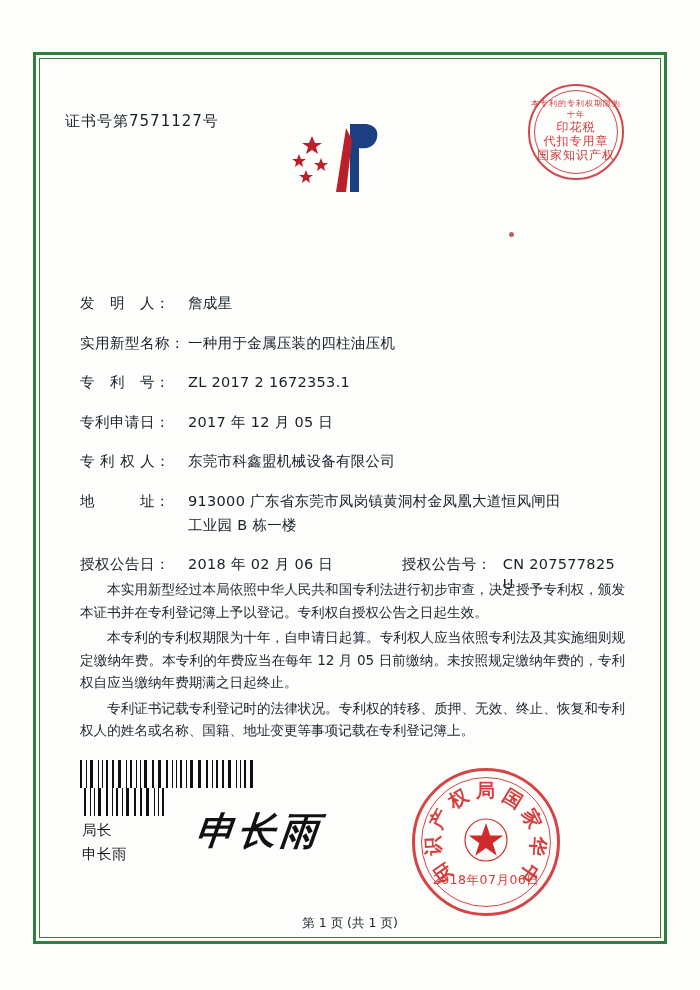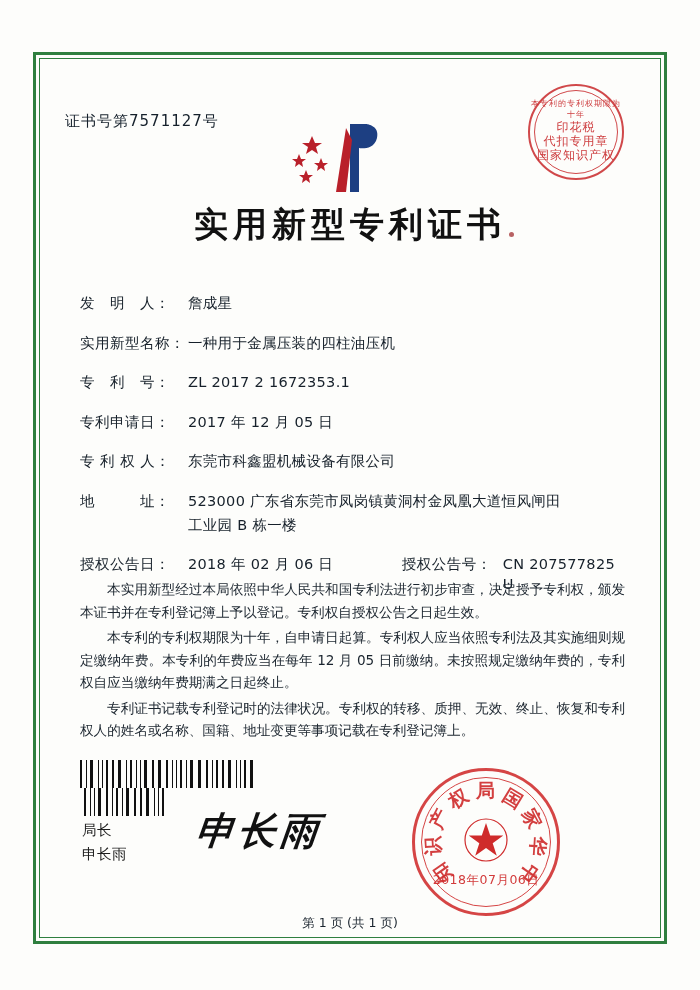--- a/index.html
+++ b/index.html
@@ -313,21 +313,20 @@
 
   <div class="stamp-top">
     <div class="stamp-circle"></div>
     <div class="stamp-circle inner"></div>
     <div class="st-text st-arc">本专利的专利权期限为十年</div>
     <div class="st-text st-l1">印花税</div>
     <div class="st-text st-l2">代扣专用章</div>
     <div class="st-text st-l3">国家知识产权</div>
   </div>
 
-  <div class="title">实用新型专利证书</div>
   <div class="title-dot"></div>
 
   <div class="fields">
     <div class="frow">
       <div class="flabel">发　明　人：</div>
       <div class="fvalue">詹成星</div>
     </div>
     <div class="frow">
       <div class="flabel">实用新型名称：</div>
       <div class="fvalue">一种用于金属压装的四柱油压机</div>
@@ -340,21 +339,21 @@
       <div class="flabel">专利申请日：</div>
       <div class="fvalue">2017 年 12 月 05 日</div>
     </div>
     <div class="frow">
       <div class="flabel">专 利 权 人：</div>
       <div class="fvalue">东莞市科鑫盟机械设备有限公司</div>
     </div>
     <div class="frow">
       <div class="flabel">地　　　址：</div>
       <div>
-        <div class="fvalue">523000  广东省东莞市凤岗镇黄洞村金凤凰大道恒风闸田</div>
+        <div class="fvalue">913000  广东省东莞市凤岗镇黄洞村金凤凰大道恒风闸田</div>
         <div class="fvalue addr2">工业园 B 栋一楼</div>
       </div>
     </div>
     <div class="frow row-split">
       <div class="left">
         <div class="flabel">授权公告日：</div>
         <div class="fvalue">2018 年 02 月 06 日</div>
       </div>
       <div class="right">
         <div class="rlabel">授权公告号：</div>

